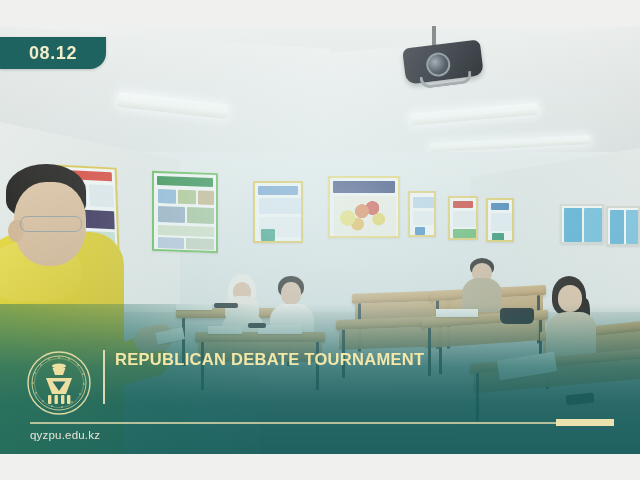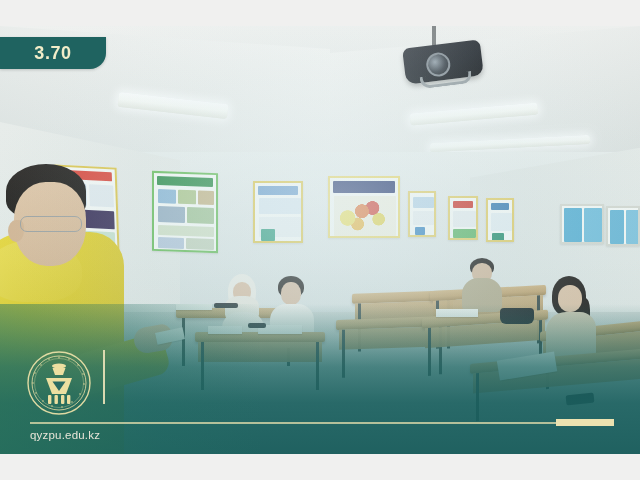--- a/index.html
+++ b/index.html
@@ -510,21 +510,21 @@
     </div>
 
     <div class="haze"></div>
     <div class="cool-grade"></div>
 
     <div class="banner-grad"></div>
     <div class="banner-grad-left"></div>
   </div>
 
   <div class="date-badge">
-    <span>3.70</span>
+    <span>08.12</span>
   </div>
 
   <div class="banner">
 
     <div class="emblem">
       <svg viewBox="0 0 66 66" width="66" height="66" aria-hidden="true">
         <circle cx="33" cy="33" r="31" fill="none" stroke="#e9dfa6" stroke-width="1.4" opacity=".95"></circle>
         <circle cx="33" cy="33" r="27" fill="none" stroke="#e9dfa6" stroke-width="1" opacity=".8"></circle>
         <circle cx="33" cy="33" r="24.5" fill="none" stroke="#e9dfa6" stroke-width="0.6" opacity=".55"></circle>
         <g fill="#ecdfa0" opacity=".55">
@@ -556,20 +556,21 @@
           <rect x="28.5" y="45" width="3.4" height="9" rx="1"></rect>
           <rect x="35" y="45" width="3.4" height="9" rx="1"></rect>
           <rect x="41" y="45" width="3.4" height="9" rx="1"></rect>
         </g>
       </svg>
     </div>
 
     <div class="vdiv"></div>
 
     <div class="headline">
+      <div class="hl-line2">REPUBLICAN DEBATE TOURNAMENT</div>
     </div>
 
     <div class="rule"></div>
     <div class="rule-accent"></div>
 
     <div class="site-url">qyzpu.edu.kz</div>
   </div>
 
   <div class="band-top"></div>
   <div class="band-bottom"></div>

